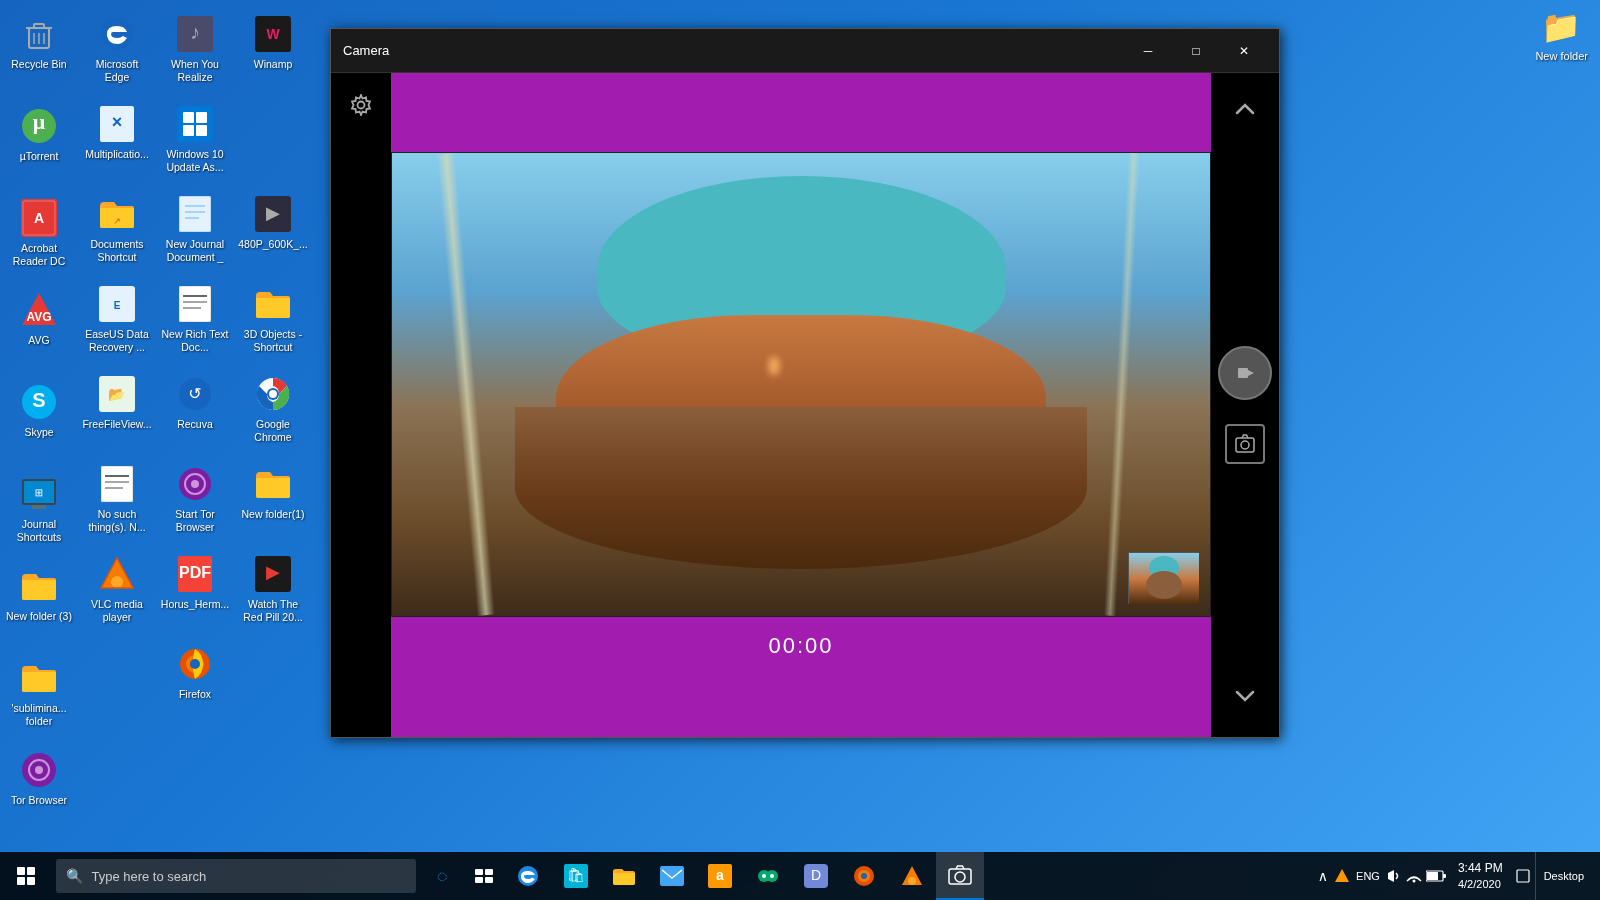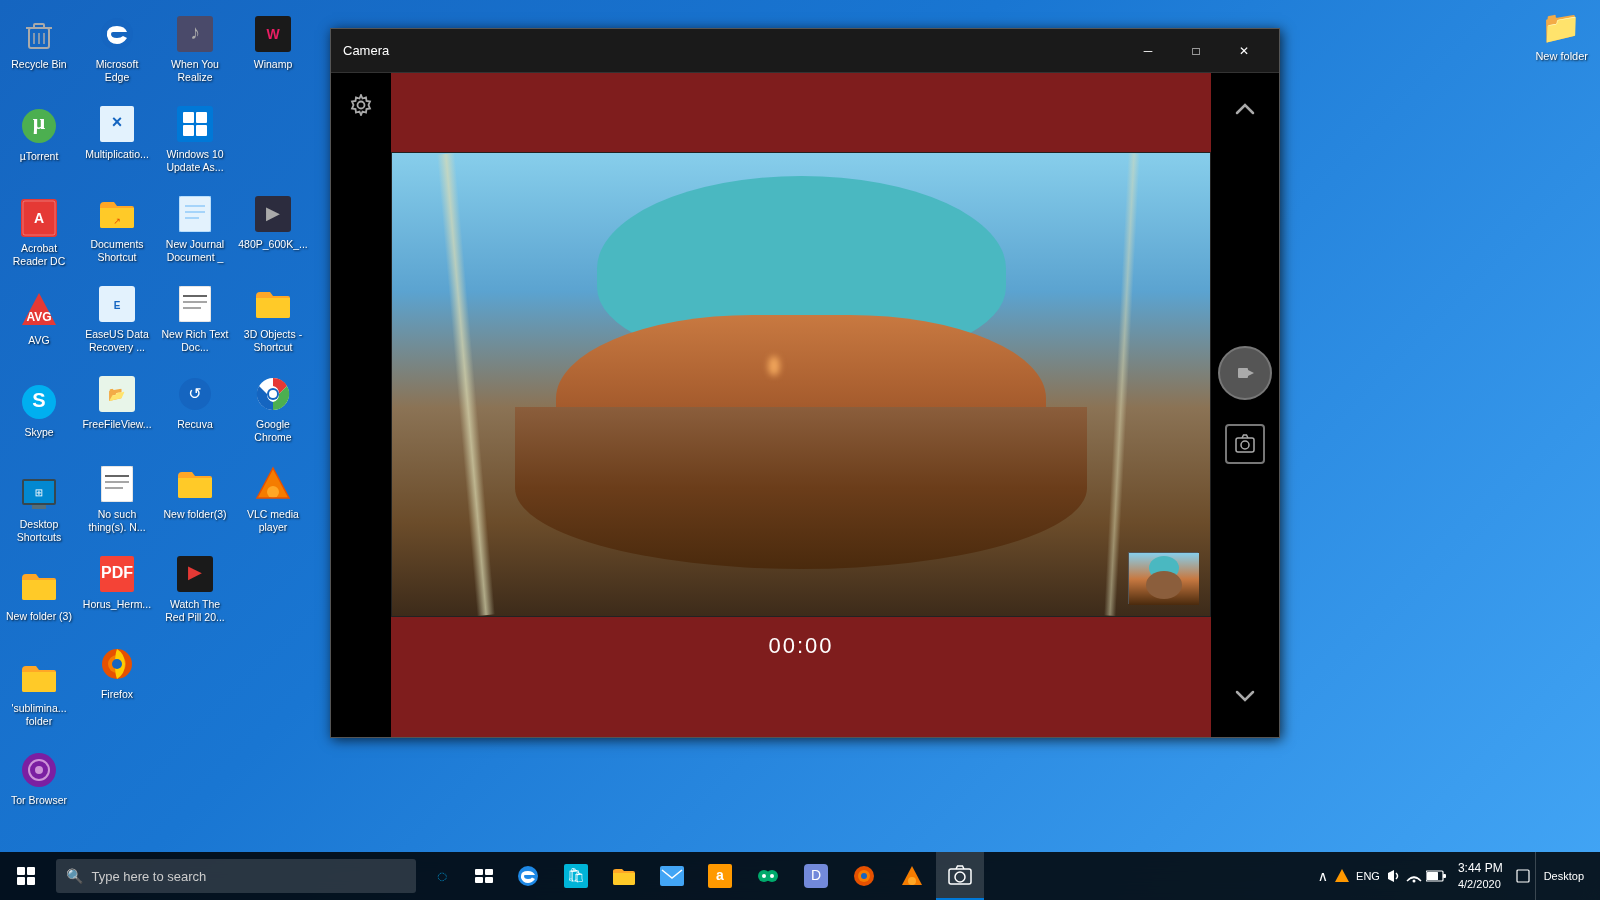--- a/index.html
+++ b/index.html
@@ -300,21 +300,21 @@
       cursor: pointer;
       border-radius: 4px;
     }
 
     .camera-viewport {
       flex: 1;
       display: flex;
       flex-direction: column;
       align-items: center;
       justify-content: center;
-      background: #7f1d1d;
+      background: #a21caf;
       position: relative;
     }
 
     .camera-feed {
       width: 820px;
       height: 465px;
       background: linear-gradient(180deg, #87ceeb 0%, #5ba3d0 30%, #8b7355 55%, #6b4c2a 80%, #3d2b1a 100%);
       position: relative;
       overflow: hidden;
       border: 1px solid #222;
@@ -547,21 +547,21 @@
     </div>
     <div class="desktop-icon">
       <div class="icon-img">
         <svg width="38" height="38" viewBox="0 0 38 38">
             <rect x="2" y="4" width="34" height="26" rx="2" fill="#37474f"></rect>
             <rect x="4" y="6" width="30" height="22" fill="#0288d1"></rect>
             <rect x="12" y="30" width="14" height="4" fill="#546e7a"></rect>
             <text x="50%" y="56%" text-anchor="middle" fill="white" font-size="10" font-family="Arial">⊞</text>
           </svg>
       </div>
-      <div class="icon-label">Desktop Shortcuts</div>
+      <div class="icon-label">Journal Shortcuts</div>
     </div>
     <div class="desktop-icon">
       <div class="icon-img">
         <svg width="38" height="32" viewBox="0 0 38 32">
             <path d="M2 8 Q2 4 6 4 L16 4 L19 8 L34 8 Q36 8 36 10 L36 28 Q36 30 34 30 L4 30 Q2 30 2 28 Z" fill="#ffa726"></path>
             <path d="M2 10 L36 10 L36 28 Q36 30 34 30 L4 30 Q2 30 2 28 Z" fill="#ffca28"></path>
           </svg>
       </div>
       <div class="icon-label">New folder (3)</div>
     </div>
@@ -747,29 +747,39 @@
         <svg width="32" height="36" viewBox="0 0 32 36">
             <rect width="32" height="36" rx="2" fill="#fff" stroke="#ccc" stroke-width="1"></rect>
             <line x1="4" y1="10" x2="28" y2="10" stroke="#666" stroke-width="2"></line>
             <line x1="4" y1="16" x2="28" y2="16" stroke="#888" stroke-width="1.5"></line>
             <line x1="4" y1="22" x2="22" y2="22" stroke="#888" stroke-width="1.5"></line>
           </svg>
       </div>
       <div class="icon-label">No such thing(s). N...</div>
     </div>
 
+    <div class="desktop-icon">
+      <div class="icon-img">
+        <svg width="36" height="36" viewBox="0 0 36 36">
+            <circle cx="18" cy="18" r="16" fill="#7b1fa2"></circle>
+            <circle cx="18" cy="18" r="10" fill="none" stroke="#ce93d8" stroke-width="2"></circle>
+            <circle cx="18" cy="18" r="4" fill="#ce93d8"></circle>
+          </svg>
+      </div>
+      <div class="icon-label">Start Tor Browser</div>
+    </div>
 
     <div class="desktop-icon">
       <div class="icon-img">
         <svg width="38" height="32" viewBox="0 0 38 32">
             <path d="M2 8 Q2 4 6 4 L16 4 L19 8 L34 8 Q36 8 36 10 L36 28 Q36 30 34 30 L4 30 Q2 30 2 28 Z" fill="#ffa726"></path>
             <path d="M2 10 L36 10 L36 28 Q36 30 34 30 L4 30 Q2 30 2 28 Z" fill="#ffca28"></path>
           </svg>
       </div>
-      <div class="icon-label">New folder(3)</div>
+      <div class="icon-label">New folder(1)</div>
     </div>
 
     <div class="desktop-icon">
       <div class="icon-img">
         <svg width="36" height="36" viewBox="0 0 36 36">
             <polygon points="18,2 34,32 2,32" fill="#f57c00"></polygon>
             <circle cx="18" cy="26" r="6" fill="#ffa726"></circle>
             <polygon points="18,2 34,32 2,32" fill="none" stroke="#e65100" stroke-width="1.5"></polygon>
           </svg>
       </div>

